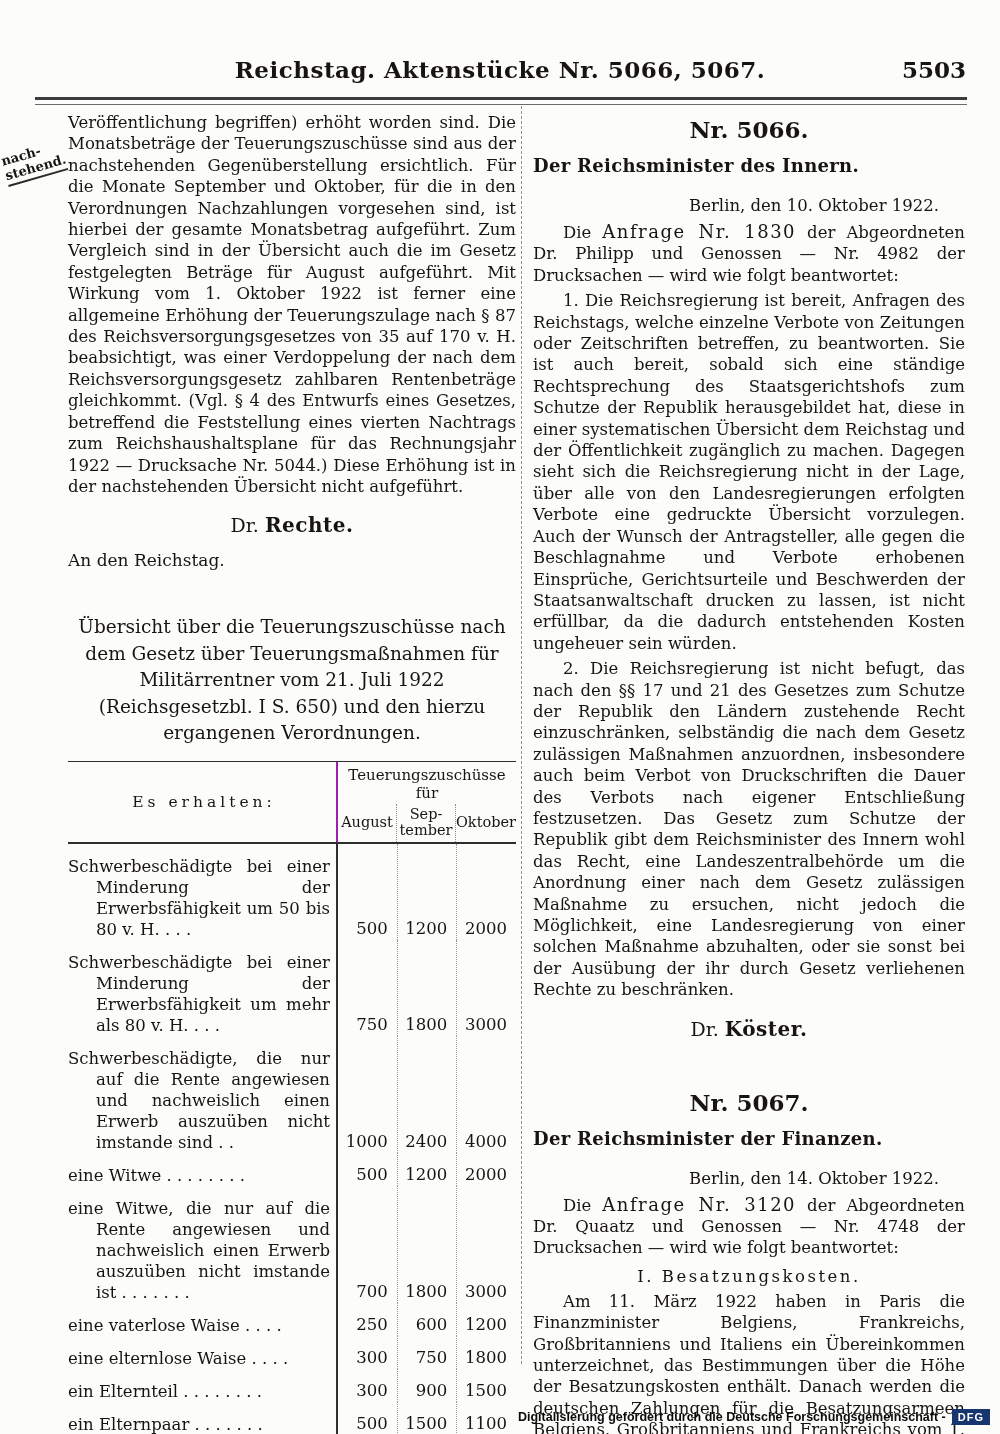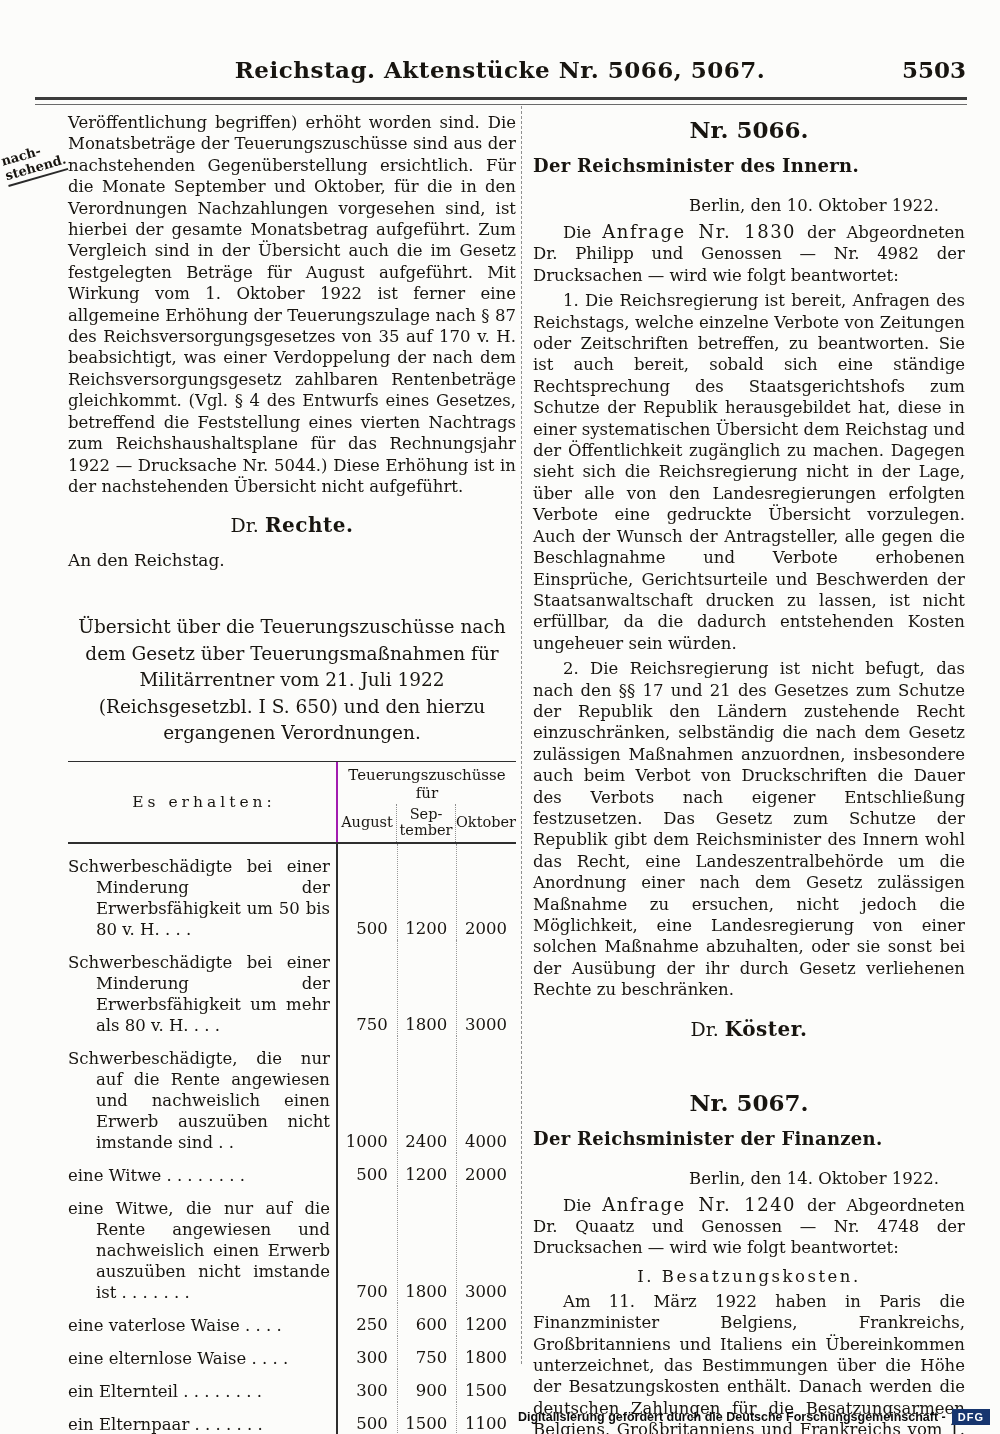--- a/index.html
+++ b/index.html
@@ -238,21 +238,21 @@
         <span>Dr.</span>
         <span class="sig-name">Köster.</span>
       </div>
     </div>
 
     <div class="doc2">
       <div class="doc-number">Nr. 5067.</div>
       <div class="minister">Der Reichsminister der Finanzen.</div>
       <div class="dateline">Berlin, den 14. Oktober 1922.</div>
 
-      <p class="para ind"><span>Die </span><span class="intro-bold">Anfrage Nr. 1240</span><span> der Abgeordneten Dr. Quaatz und Genossen — Nr. 4748 der Drucksachen — wird wie folgt beantwortet:</span></p>
+      <p class="para ind"><span>Die </span><span class="intro-bold">Anfrage Nr. 3120</span><span> der Abgeordneten Dr. Quaatz und Genossen — Nr. 4748 der Drucksachen — wird wie folgt beantwortet:</span></p>
 
       <div class="section-heading">I. Besatzungskosten.</div>
 
       <p class="para ind">Am 11. März 1922 haben in Paris die Finanzminister Belgiens, Frankreichs, Großbritanniens und Italiens ein Übereinkommen unterzeichnet, das Bestimmungen über die Höhe der Besatzungskosten enthält.  Danach werden die deutschen Zahlungen für die Besatzungsarmeen Belgiens, Großbritanniens und Frankreichs vom 1. Mai 1922 ab auf</p>
 
     </div>
   </div>
 
   <div class="footer">
     <span>Digitalisierung gefördert durch die Deutsche Forschungsgemeinschaft -</span>

